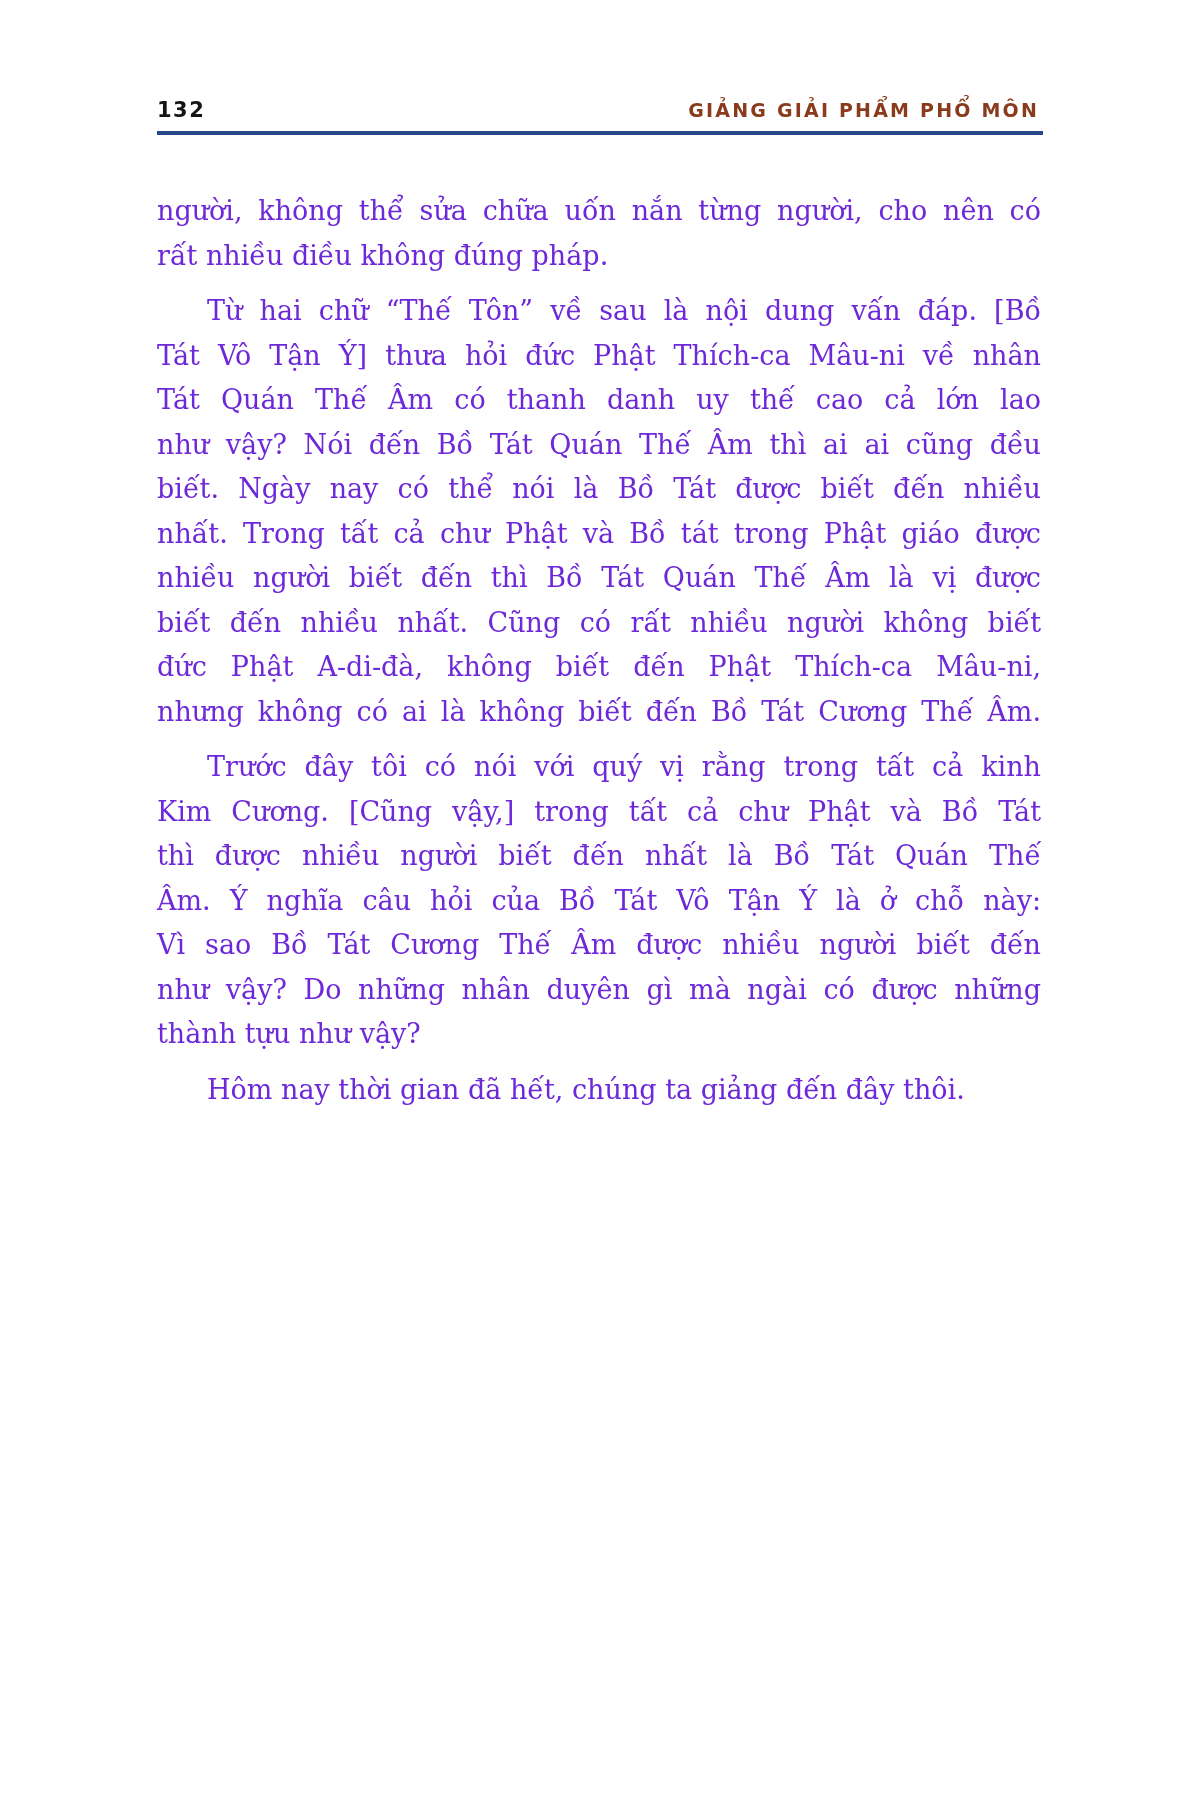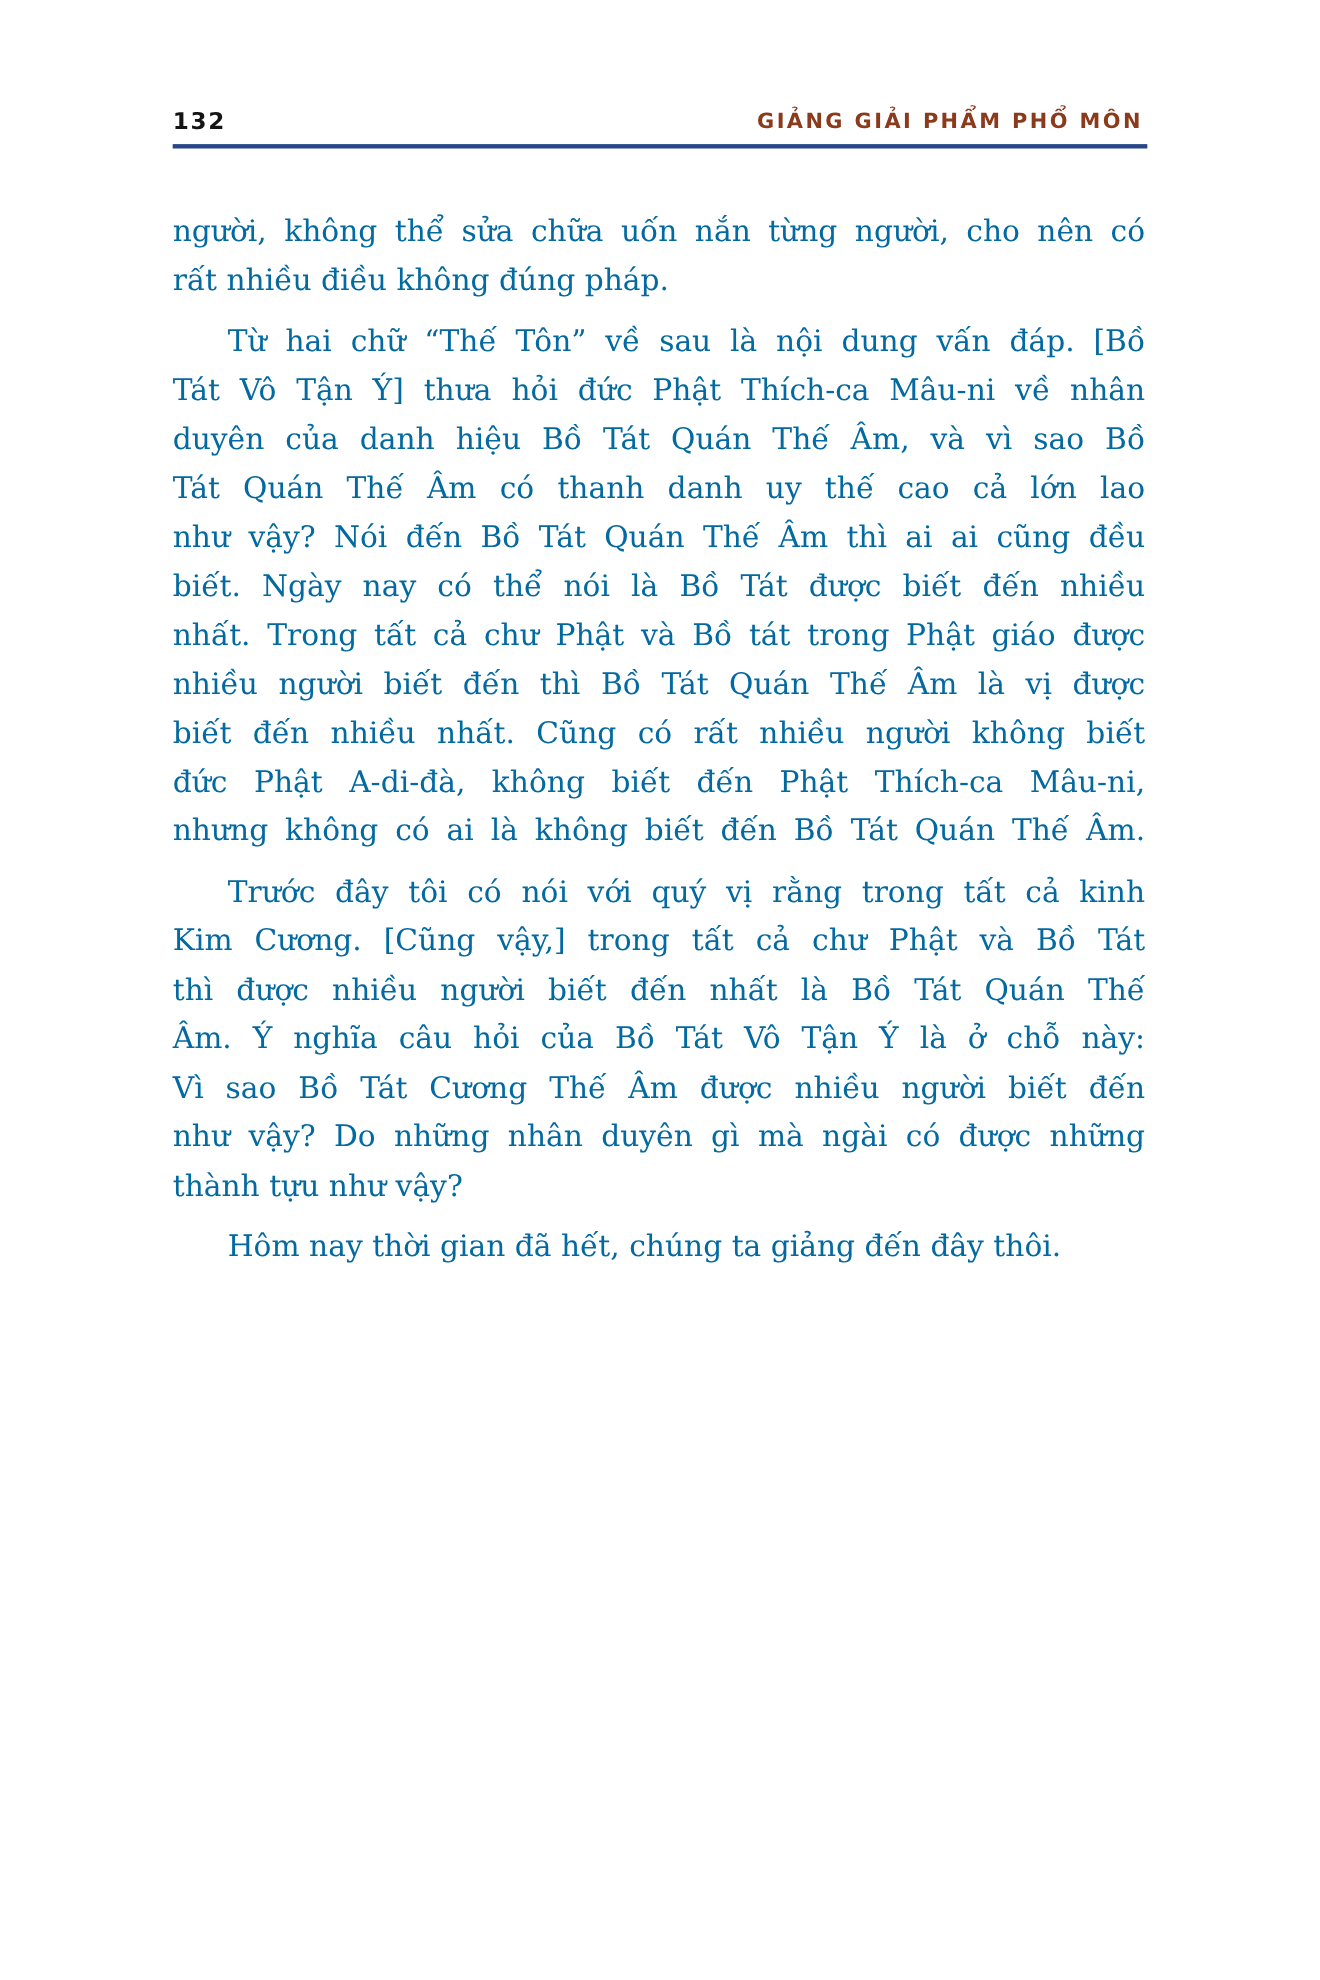--- a/index.html
+++ b/index.html
@@ -59,21 +59,21 @@
     height: 4px;
     background: #27468a;
   }
   .body-text {
     position: absolute;
     left: 157px;
     top: 189px;
     width: 884px;
     font-family: "DejaVu Serif", serif;
     font-size: 27px;
-    color: #0369a1;
+    color: #6d28d9;
   }
   .paragraph {
     margin: 0 0 11px 0;
   }
   .line {
     display: block;
     height: 44.5px;
     line-height: 44.5px;
     white-space: nowrap;
     text-align: justify;
@@ -102,29 +102,28 @@
   <div class="body-text">
 
     <p class="paragraph">
       <span class="line">người, không thể sửa chữa uốn nắn từng người, cho nên có</span>
       <span class="line last">rất nhiều điều không đúng pháp.</span>
     </p>
 
     <p class="paragraph">
       <span class="line indent">Từ hai chữ “Thế Tôn” về sau là nội dung vấn đáp. [Bồ</span>
       <span class="line">Tát Vô Tận Ý] thưa hỏi đức Phật Thích-ca Mâu-ni về nhân</span>
-      <span class="line">duyên của danh hiệu Bồ Tát Quán Thế Âm, và vì sao Bồ</span>
       <span class="line">Tát Quán Thế Âm có thanh danh uy thế cao cả lớn lao</span>
       <span class="line">như vậy? Nói đến Bồ Tát Quán Thế Âm thì ai ai cũng đều</span>
       <span class="line">biết. Ngày nay có thể nói là Bồ Tát được biết đến nhiều</span>
       <span class="line">nhất. Trong tất cả chư Phật và Bồ tát trong Phật giáo được</span>
       <span class="line">nhiều người biết đến thì Bồ Tát Quán Thế Âm là vị được</span>
       <span class="line">biết đến nhiều nhất. Cũng có rất nhiều người không biết</span>
       <span class="line">đức Phật A-di-đà, không biết đến Phật Thích-ca Mâu-ni,</span>
-      <span class="line">nhưng không có ai là không biết đến Bồ Tát Quán Thế Âm.</span>
+      <span class="line">nhưng không có ai là không biết đến Bồ Tát Cương Thế Âm.</span>
     </p>
 
     <p class="paragraph">
       <span class="line indent">Trước đây tôi có nói với quý vị rằng trong tất cả kinh</span>
       <span class="line">Kim Cương. [Cũng vậy,] trong tất cả chư Phật và Bồ Tát</span>
       <span class="line">thì được nhiều người biết đến nhất là Bồ Tát Quán Thế</span>
       <span class="line">Âm. Ý nghĩa câu hỏi của Bồ Tát Vô Tận Ý là ở chỗ này:</span>
       <span class="line">Vì sao Bồ Tát Cương Thế Âm được nhiều người biết đến</span>
       <span class="line">như vậy? Do những nhân duyên gì mà ngài có được những</span>
       <span class="line last">thành tựu như vậy?</span>

